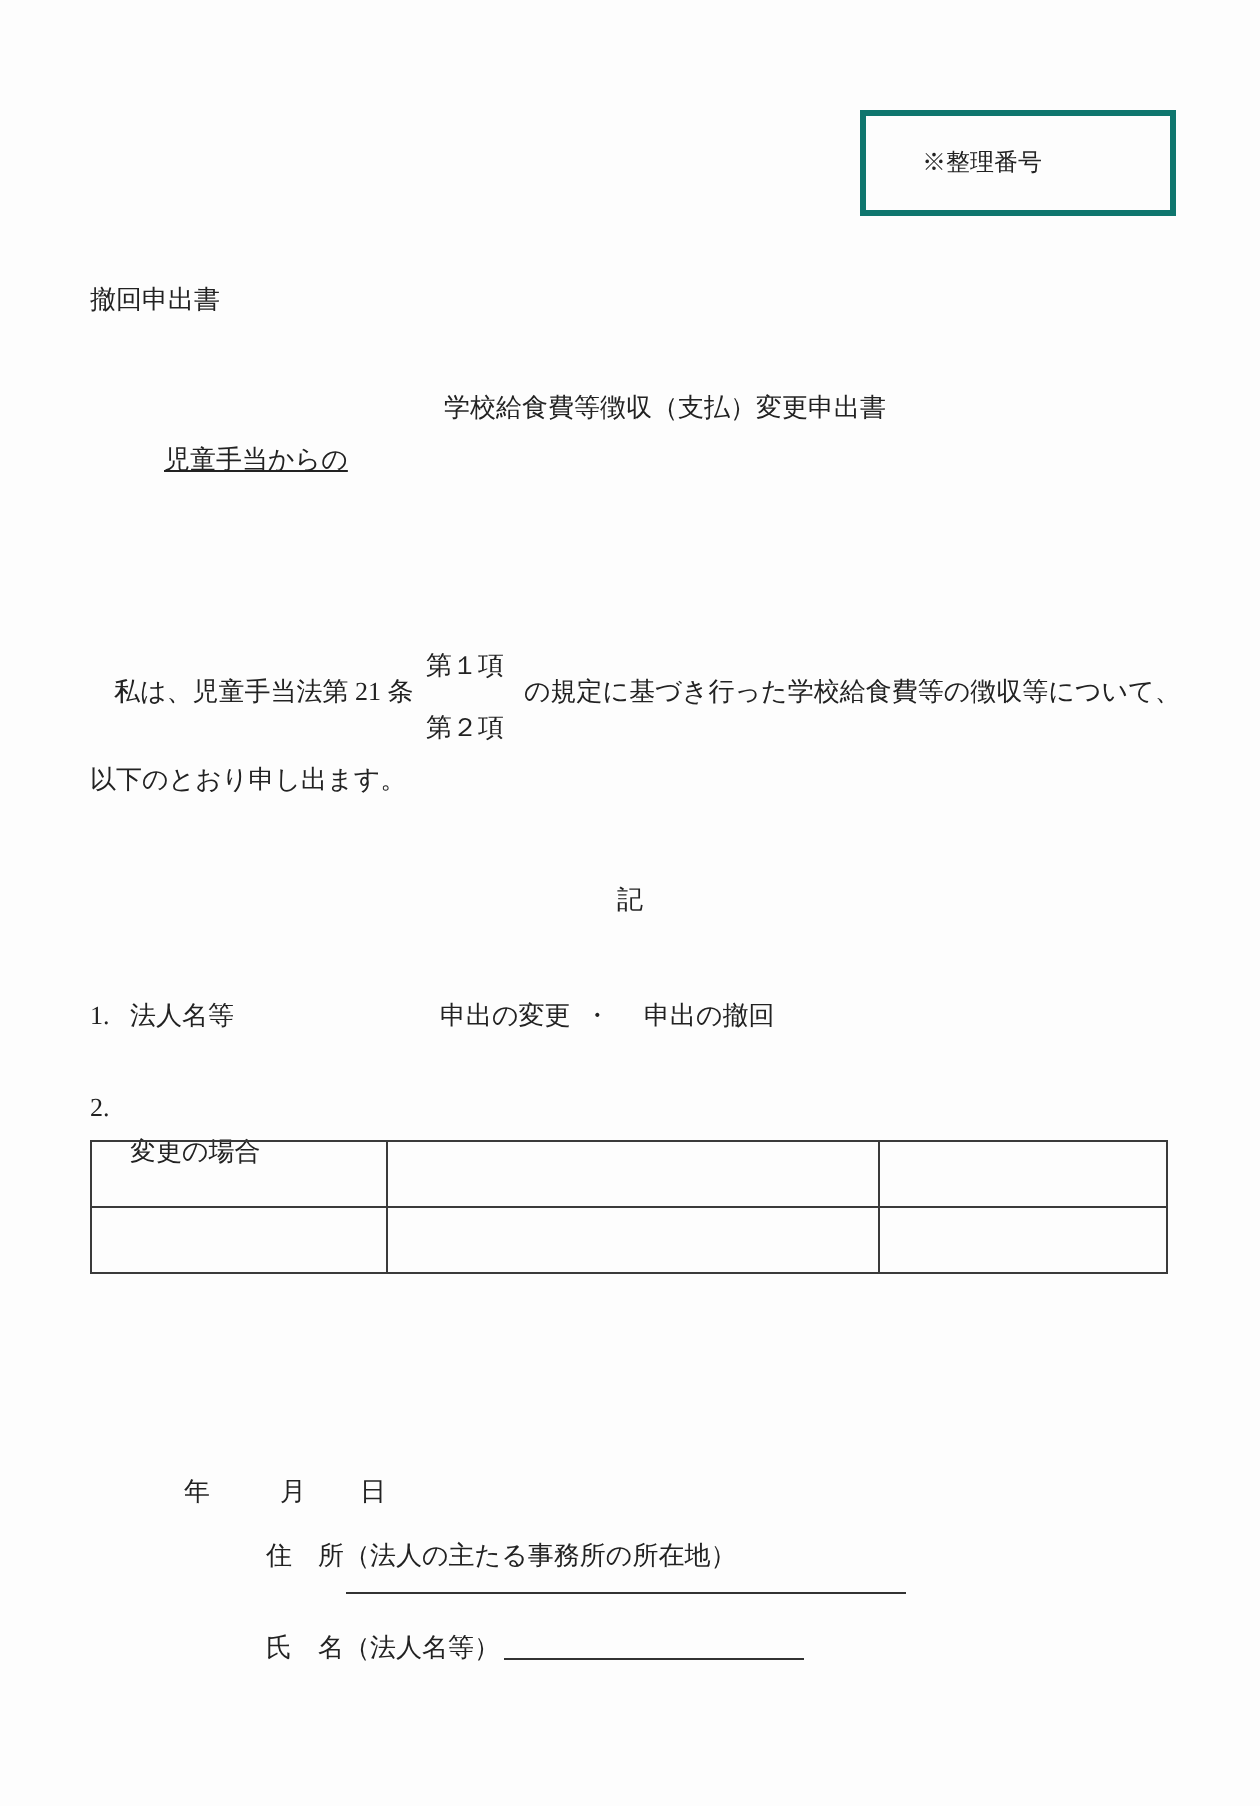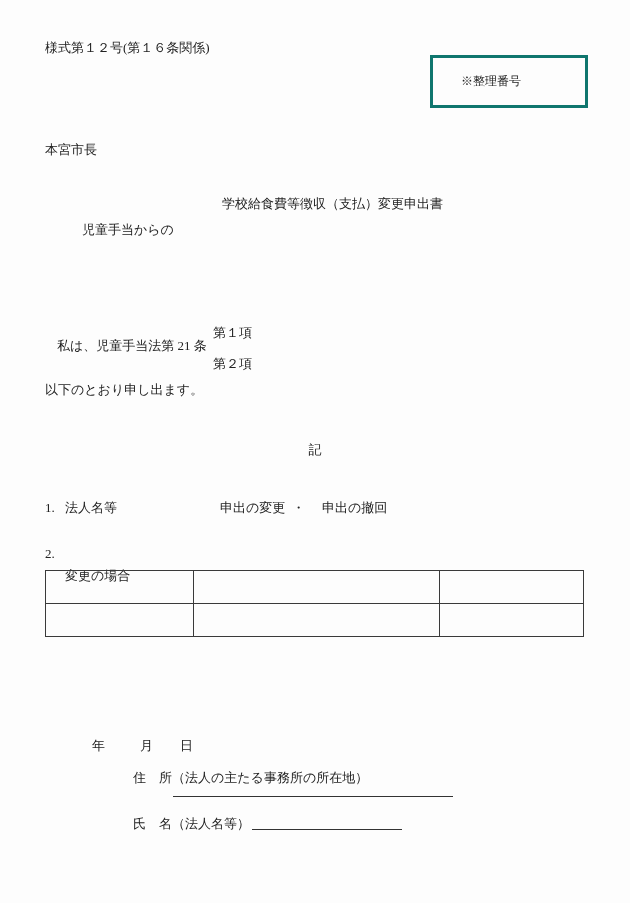--- a/index.html
+++ b/index.html
@@ -55,40 +55,40 @@
     border-bottom:1px solid #333;
     height:1px;
   }
   .centered { left:0; width:100%; text-align:center; }
 </style>
 </head>
 <body>
 
 <div class="page">
 
-  <div class="abs" style="left:45px; top:40px;">様式第１２号(第１６条関係)</div>
 
   <table class="ref-table">
     <tbody>
         <tr>
       <td>
         <span>※整理番号</span>
       </td>
     </tr>
   </tbody>
     </table>
 
-  <div class="abs" style="left:45px; top:142px;">本宮市長</div>
+  <div class="abs" style="left:45px; top:142px;">撤回申出書</div>
 
-  <div class="abs" style="left:82px; top:222px;">児童手当からの</div>
+  <div class="abs" style="left:82px; top:222px;text-decoration:underline;">児童手当からの</div>
   <div class="abs" style="left:222px; top:196px;">学校給食費等徴収（支払）変更申出書</div>
 
   <div class="abs" style="left:57px; top:338px;">私は、児童手当法第 21 条</div>
   <div class="abs" style="left:213px; top:325px;">第１項</div>
   <div class="abs" style="left:213px; top:356px;">第２項</div>
+  <div class="abs" style="left:262px; top:338px;">の規定に基づき行った学校給食費等の徴収等について、</div>
   <div class="abs" style="left:45px; top:382px;">以下のとおり申し出ます。</div>
 
   <div class="abs centered" style="top:442px;">記</div>
 
   <div class="abs" style="left:45px; top:500px;">1.</div>
   <div class="abs" style="left:65px; top:500px;">法人名等</div>
   <div class="abs" style="left:220px; top:500px;">申出の変更</div>
   <div class="abs" style="left:292px; top:500px;">・</div>
   <div class="abs" style="left:322px; top:500px;">申出の撤回</div>
 

